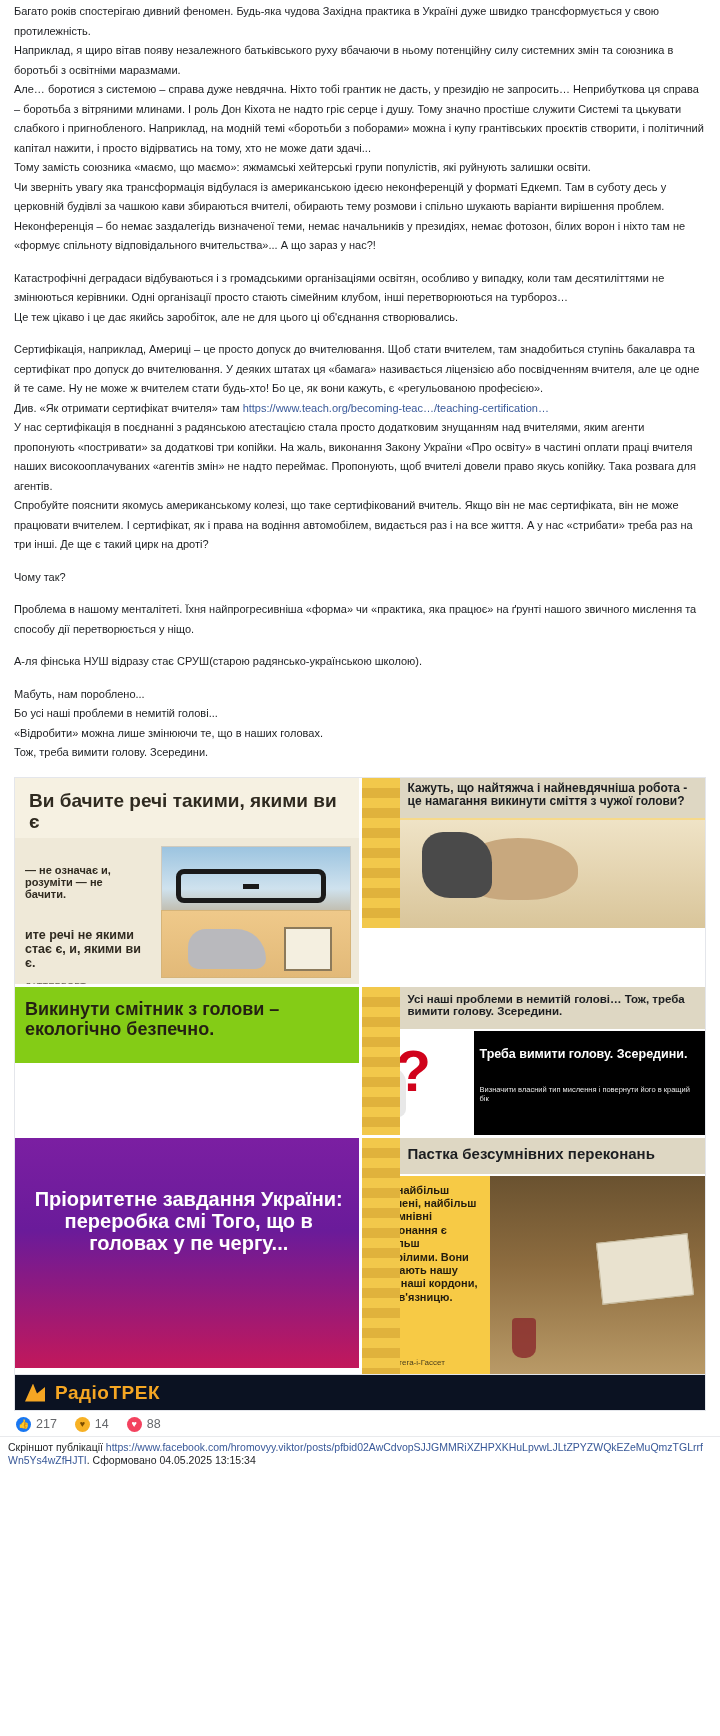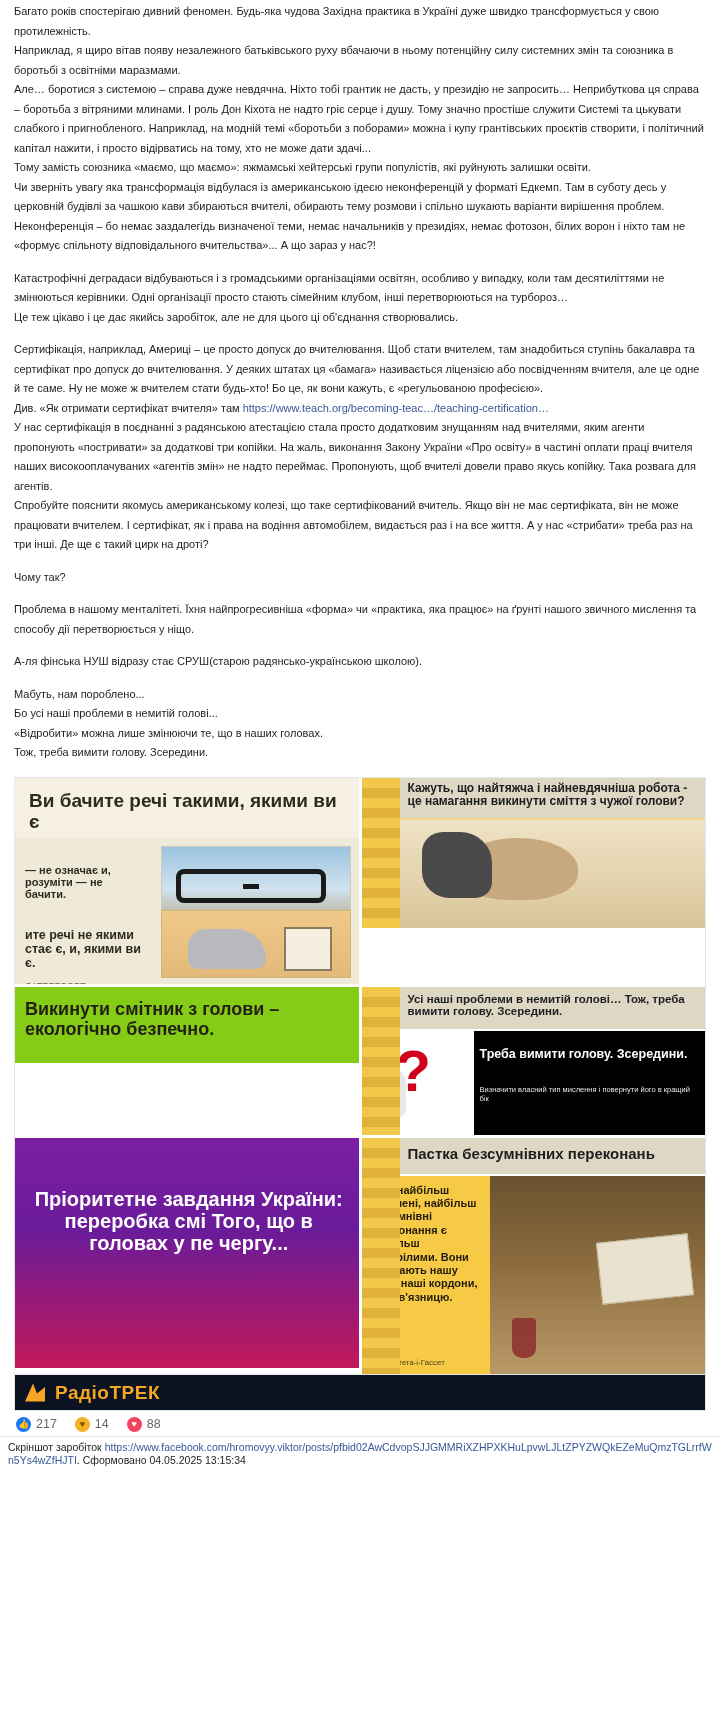--- a/index.html
+++ b/index.html
@@ -442,16 +442,16 @@
       <span class="ico care">♥</span>
       <span>14</span>
     </div>
     <div class="react">
       <span class="ico love">♥</span>
       <span>88</span>
     </div>
   </div>
 
   <div class="footer-note">
-    <span>Скріншот заробіток </span><a href="#">https://www.facebook.com/hromovyy.viktor/posts/pfbid02AwCdvopSJJGMMRiXZHPXKHuLpvwLJLtZPYZWQkEZeMuQmzTGLrrfWn5Ys4wZfHJTI</a><span>. Сформовано 04.05.2025 13:15:34</span>
+    <span>Скріншот публікації </span><a href="#">https://www.facebook.com/hromovyy.viktor/posts/pfbid02AwCdvopSJJGMMRiXZHPXKHuLpvwLJLtZPYZWQkEZeMuQmzTGLrrfWn5Ys4wZfHJTI</a><span>. Сформовано 04.05.2025 13:15:34</span>
   </div>
 
 </div>
 
 </body></html>

